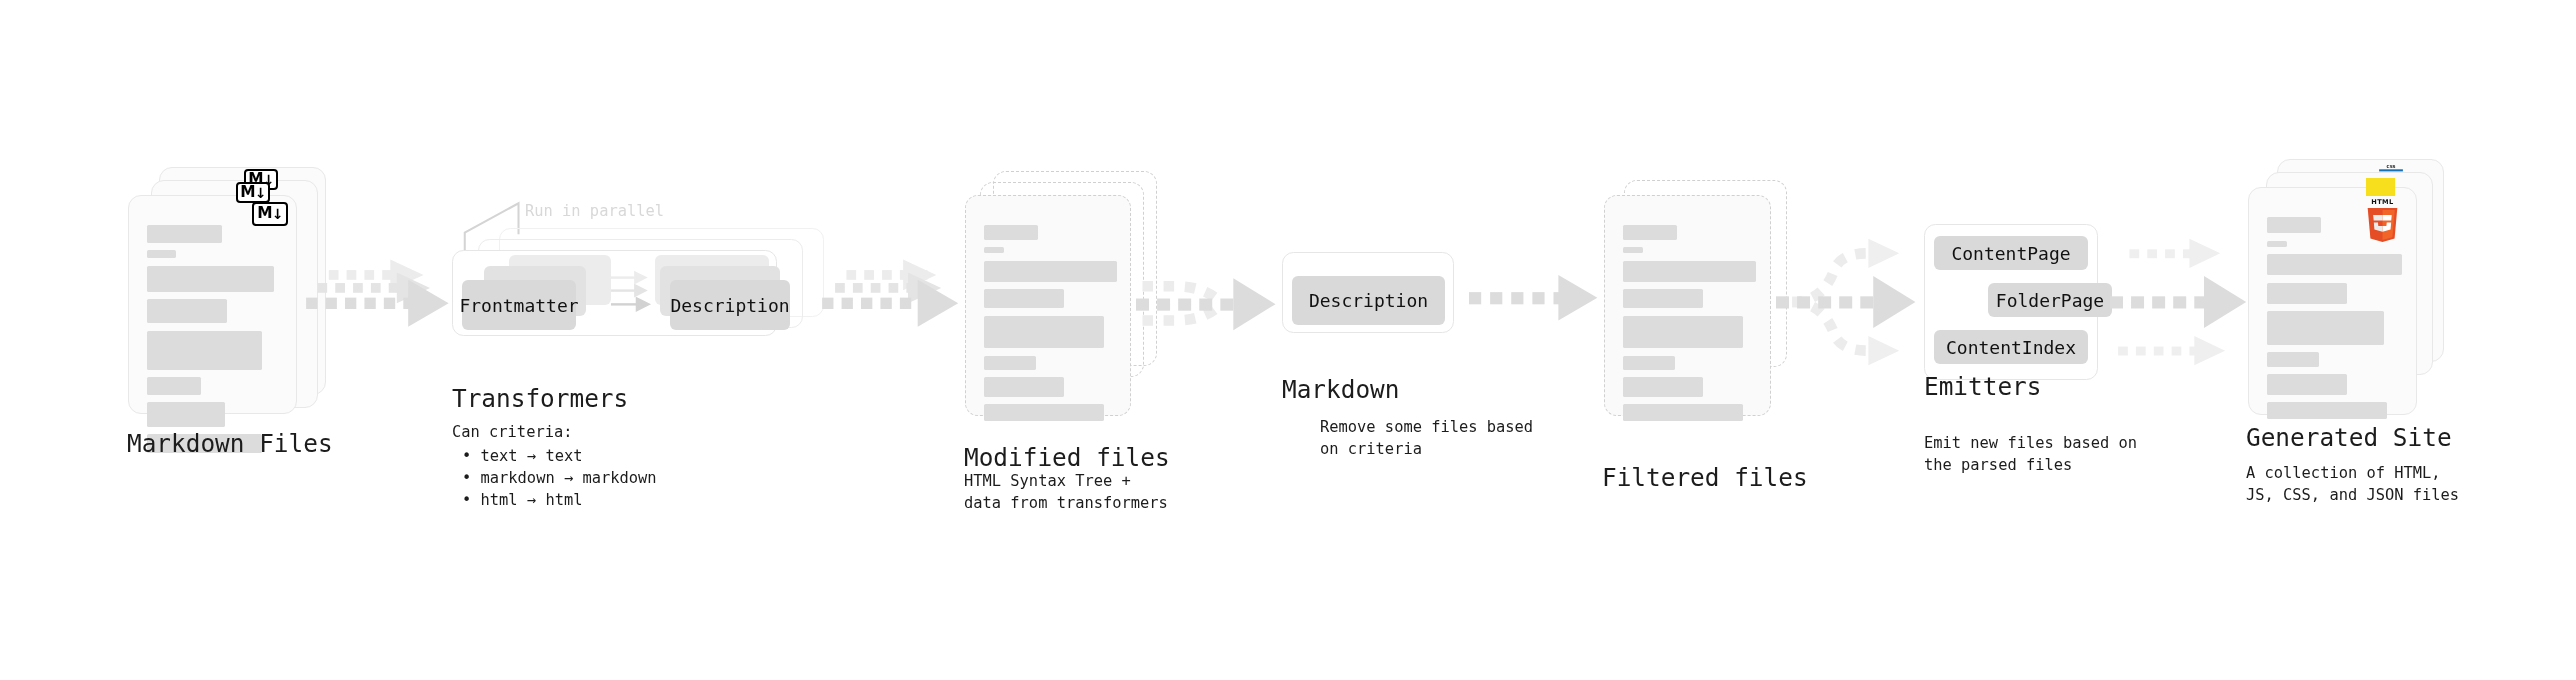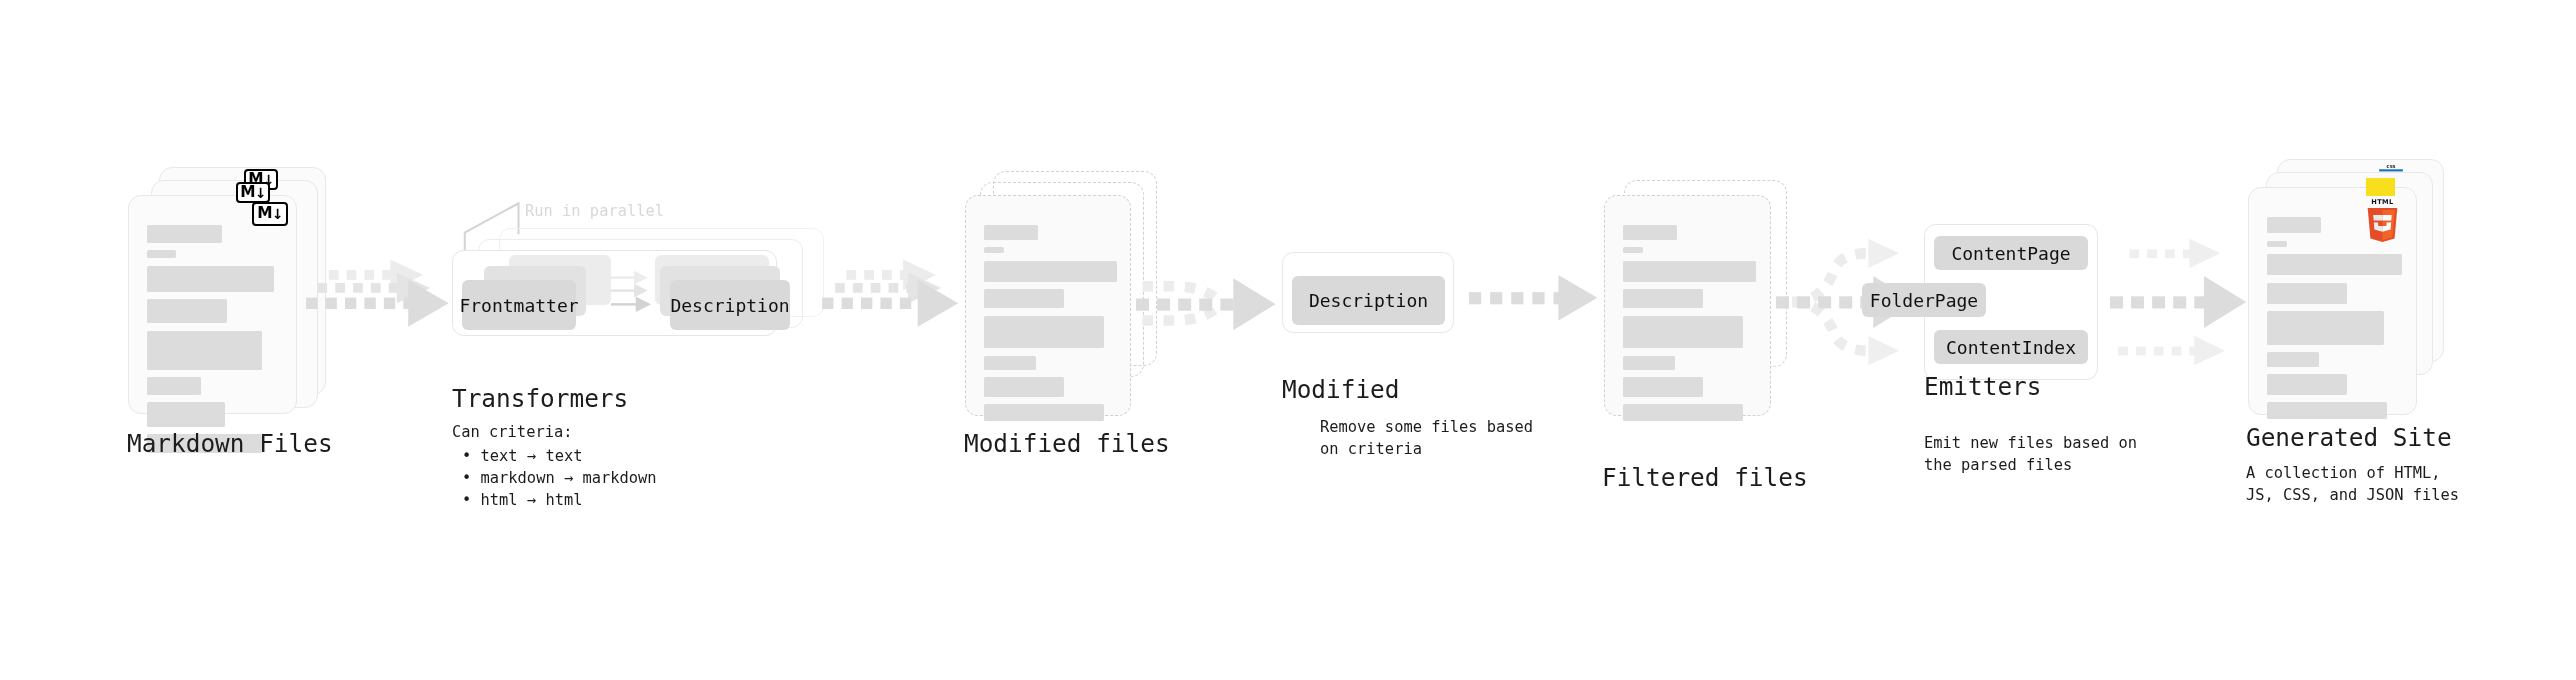--- a/index.html
+++ b/index.html
@@ -300,42 +300,44 @@
         <div class="doc-line" style="width:19.5px;height:6.5px;"></div>
         <div class="doc-line" style="width:133px;height:21px;"></div>
         <div class="doc-line" style="width:80px;height:19.5px;"></div>
         <div class="doc-line" style="width:120px;height:32.5px;"></div>
         <div class="doc-line" style="width:52px;height:14.6px;"></div>
         <div class="doc-line" style="width:80px;height:19.5px;"></div>
         <div class="doc-line" style="width:120px;height:16.3px;"></div>
       </div>
     </div>
   </div>
-  <div class="title" style="left:964px; top:429px;">Modified files</div>
+  <div class="title" style="left:964px; top:443px;">Modified files</div>
+  <div class="subtitle" style="left:964px; top:470px;">HTML Syntax Tree +
+data from transformers</div>
 
   <svg class="abs" style="left:1136px; top:252px;" width="146" height="106" viewBox="0 0 180 130">
     <g stroke="#ececec" stroke-width="13" fill="none" stroke-dasharray="13 13" stroke-linecap="butt">
       <path d="M8 42 L48 42 Q86 42 104 62"></path>
       <path d="M8 84 L48 84 Q86 84 104 64"></path>
     </g>
     <g fill="#dcdcdc">
       <rect x="0" y="57" width="16" height="15"></rect>
         <rect x="26" y="57" width="16" height="15"></rect>
       <rect x="52" y="57" width="16" height="15"></rect>
         <rect x="78" y="57" width="16" height="15"></rect>
       <rect x="104" y="57" width="16" height="15"></rect>
       <polygon points="120,32 172,64 120,96"></polygon>
     </g>
   </svg>
 
   <div class="group-box" style="left:1282px; top:252px; width:172px; height:81px;"></div>
   <div class="chip" style="left:1292px; top:276px; width:153px; height:49px;">
       <span>Description</span>
     </div>
-  <div class="title" style="left:1282px; top:375px;">Modified</div>
+  <div class="title" style="left:1282px; top:375px;">Markdown</div>
   <div class="subtitle" style="left:1320px; top:416px;">Remove some files based
 on criteria</div>
 
   <svg class="abs" style="left:1469px; top:275px;" width="130" height="57" viewBox="0 0 160 70">
     <g fill="#dcdcdc">
       <rect x="0" y="21" width="15" height="15"></rect>
         <rect x="26" y="21" width="15" height="15"></rect>
       <rect x="52" y="21" width="15" height="15"></rect>
         <rect x="78" y="21" width="15" height="15"></rect>
       <rect x="104" y="21" width="15" height="15"></rect>
@@ -377,21 +379,21 @@
         <rect x="78" y="83" width="16" height="15"></rect>
       <rect x="104" y="83" width="16" height="15"></rect>
       <polygon points="120,58 172,90 120,122"></polygon>
     </g>
   </svg>
 
   <div class="group-box" style="left:1924px; top:224px; width:174px; height:156px;"></div>
   <div class="chip" style="left:1934px; top:236px; width:154px; height:34px;">
       <span>ContentPage</span>
     </div>
-  <div class="chip" style="left:1862px; top:283px; width:124px; height:34px;">
+  <div class="chip" style="left:1988px; top:283px; width:124px; height:34px;">
       <span>FolderPage</span>
     </div>
   <div class="chip" style="left:1934px; top:330px; width:154px; height:34px;">
       <span>ContentIndex</span>
     </div>
   <div class="title" style="left:1924px; top:372px;">Emitters</div>
   <div class="subtitle" style="left:1924px; top:432px;">Emit new files based on
 the parsed files</div>
 
   <svg class="abs" style="left:2110px; top:229px;" width="154" height="146" viewBox="0 0 190 180">

